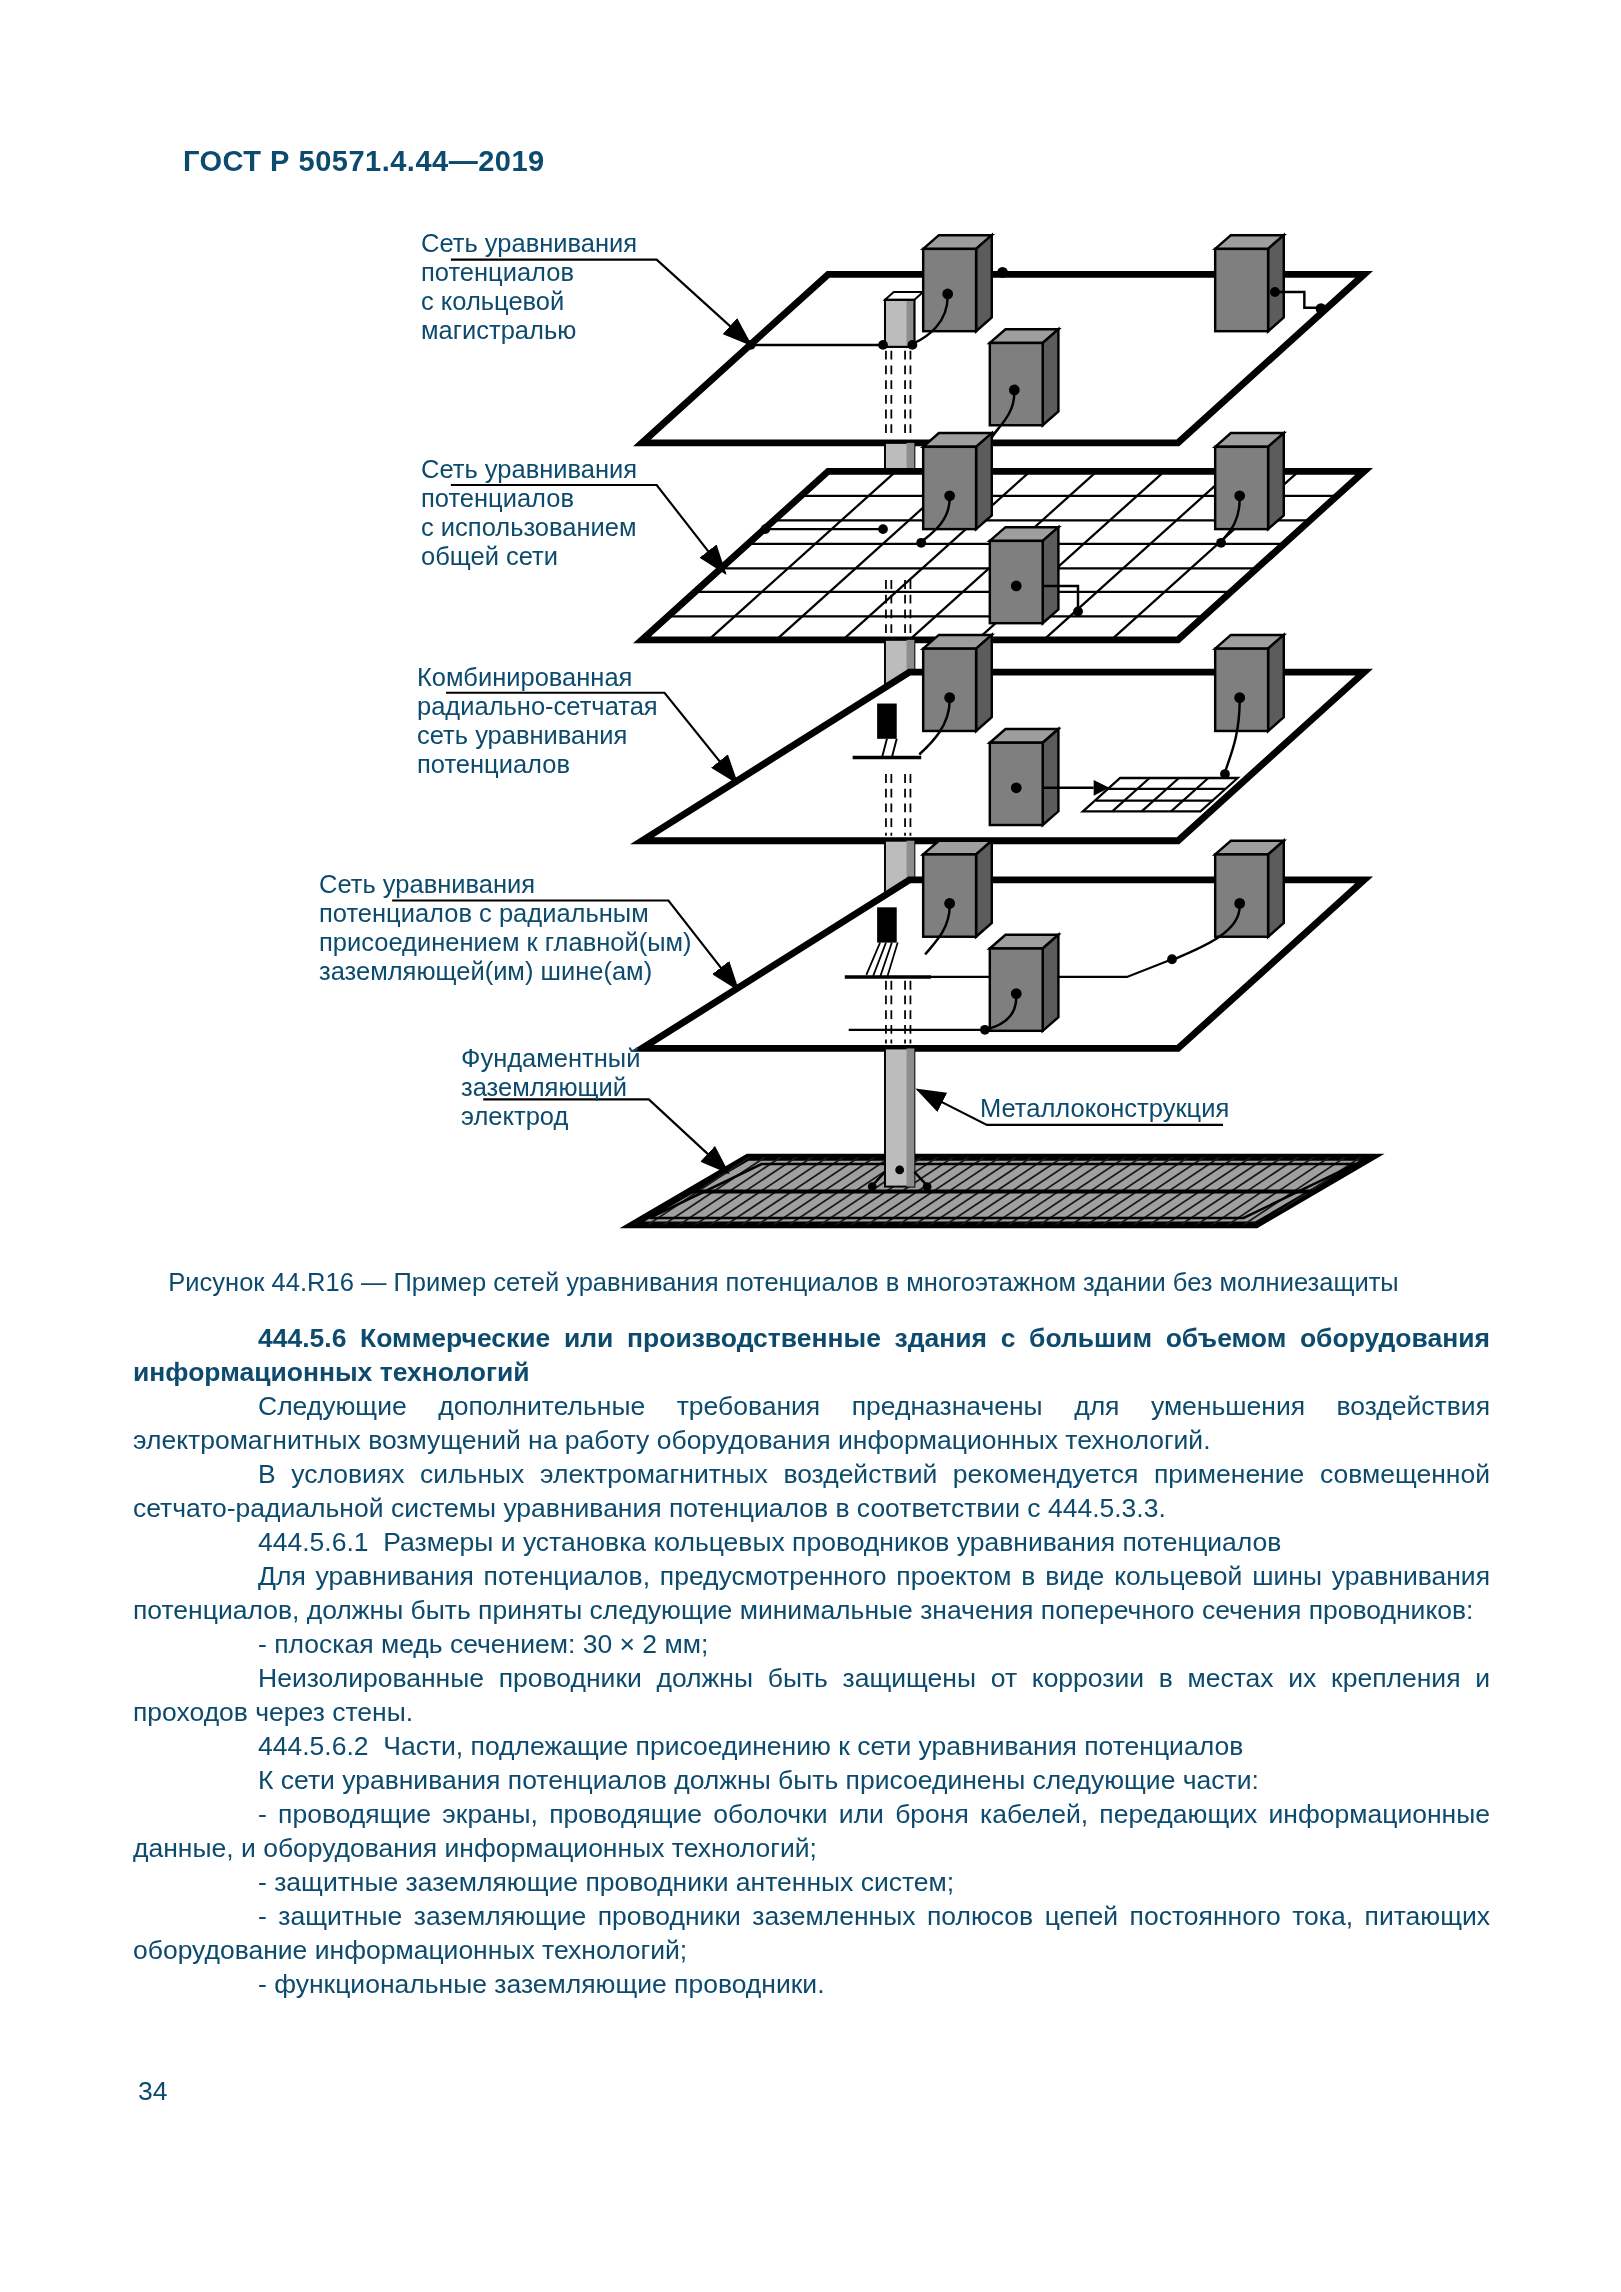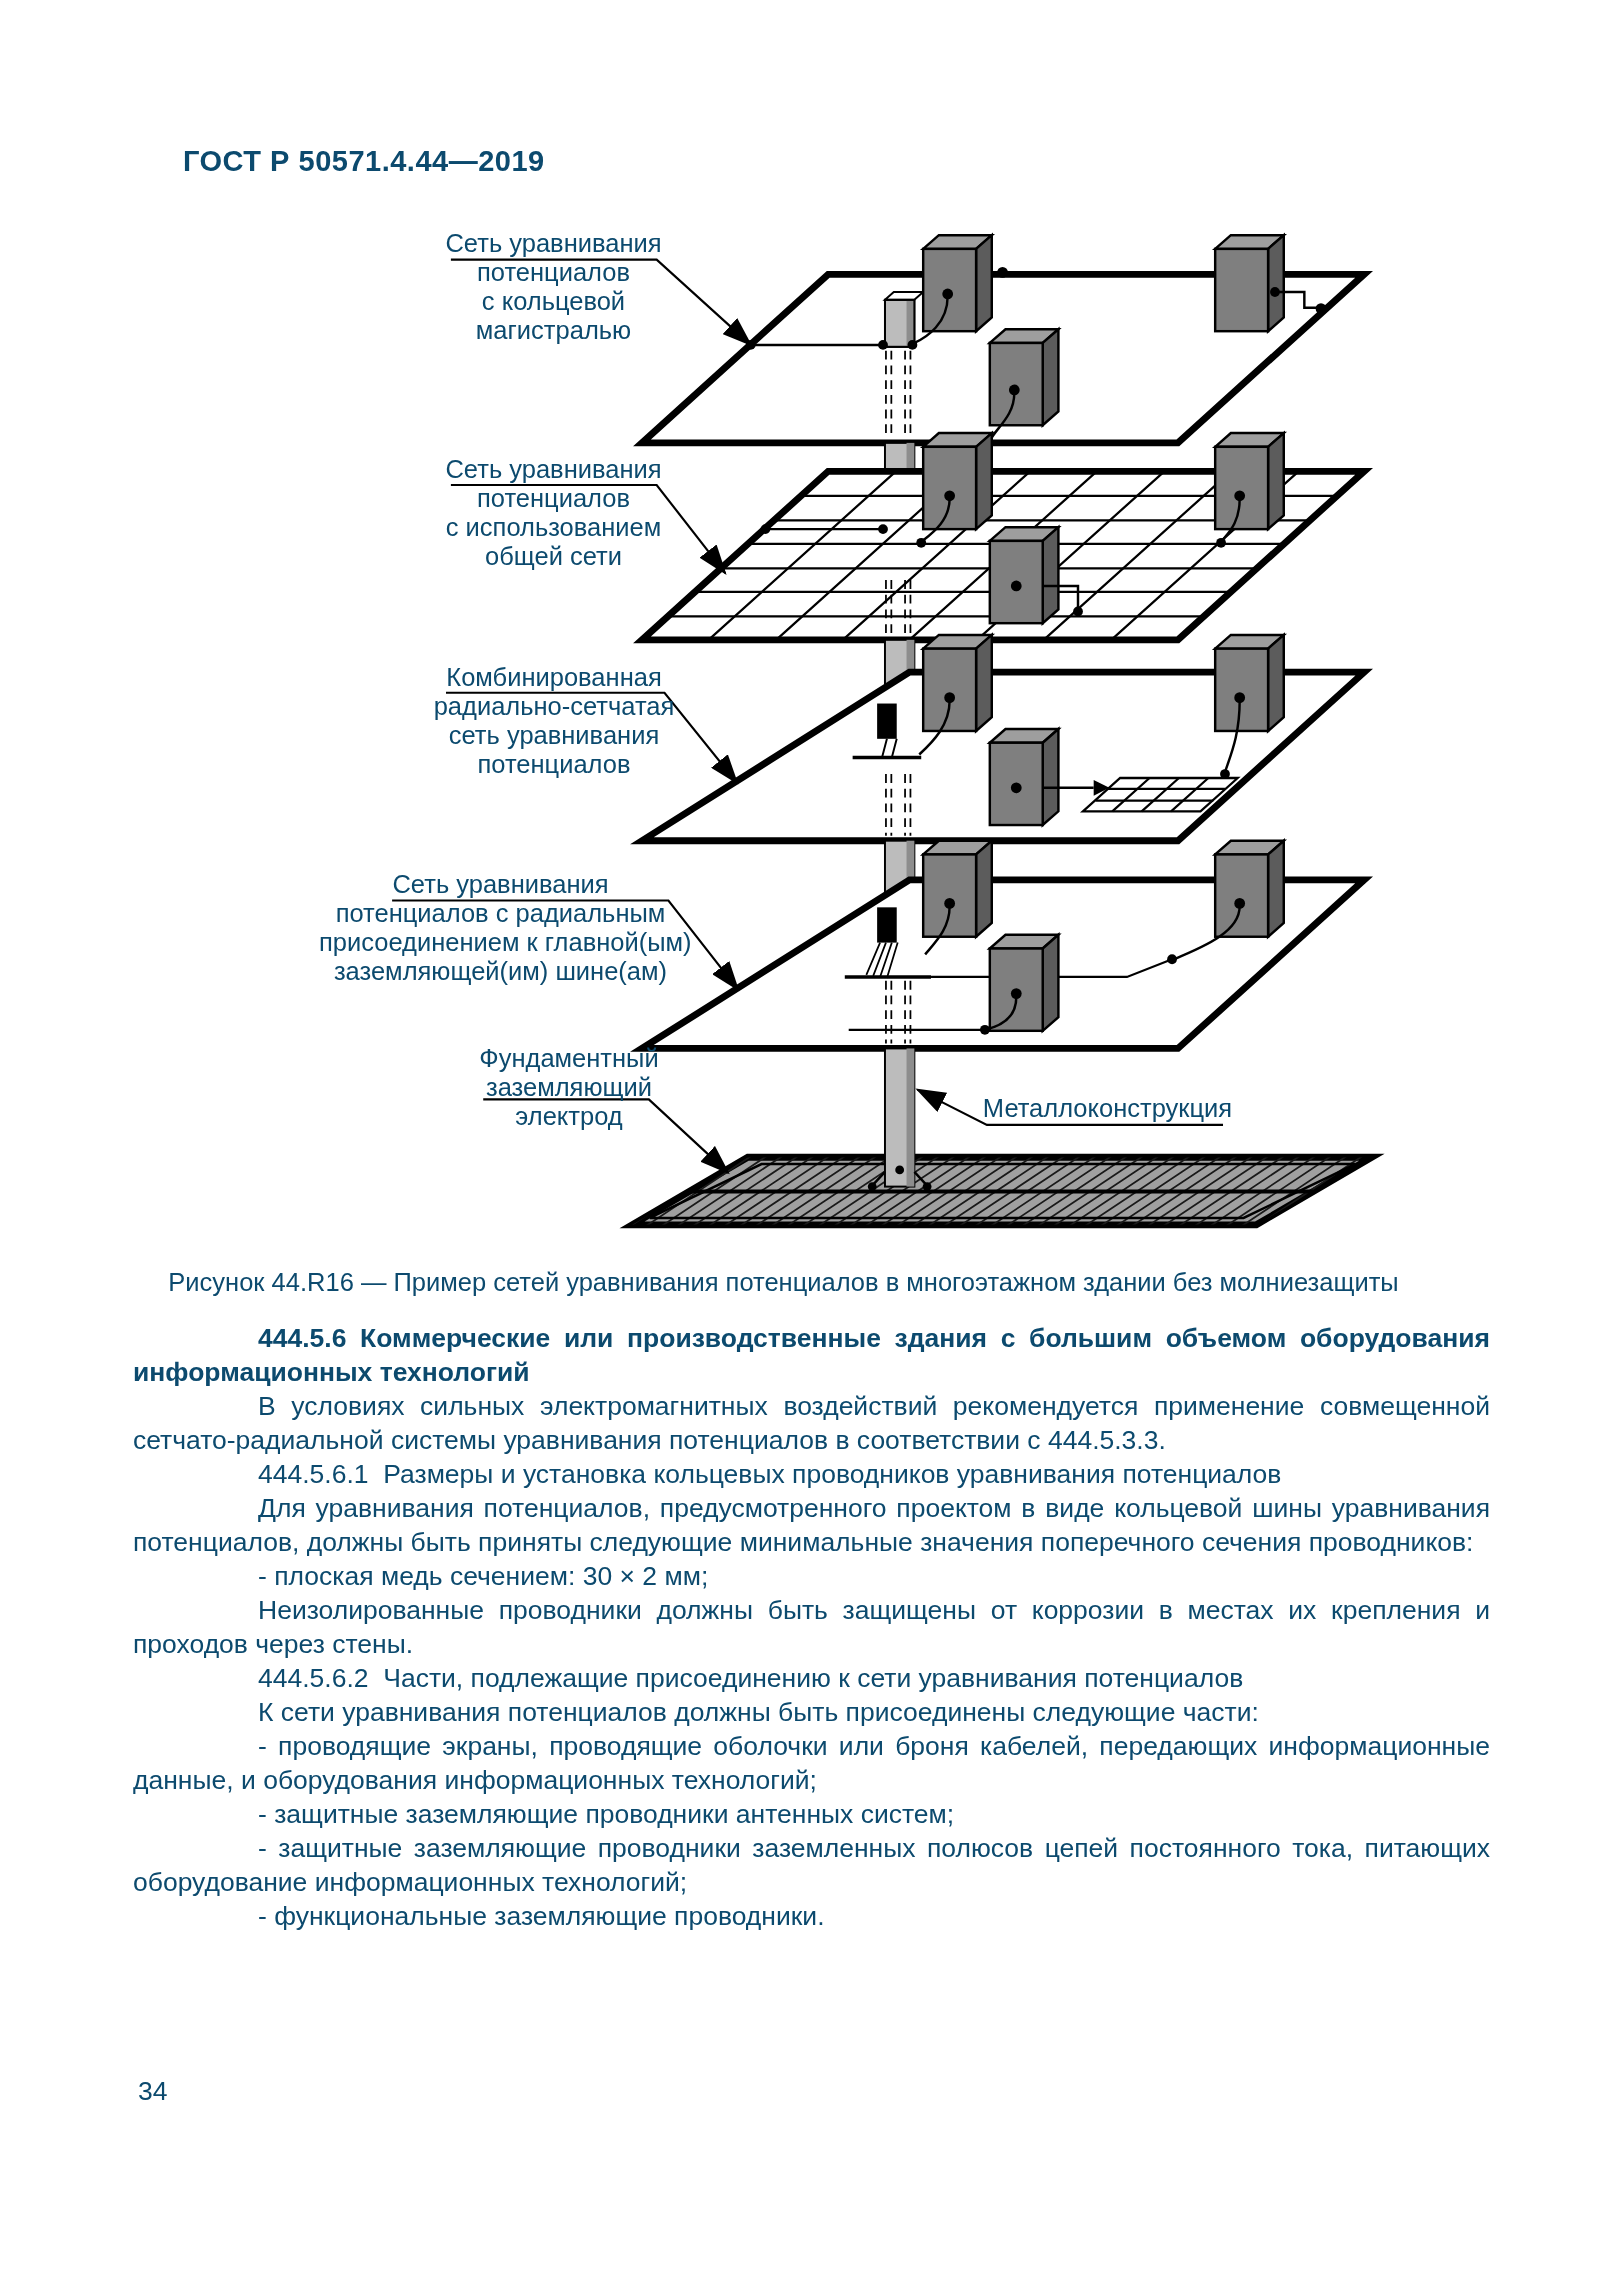--- a/index.html
+++ b/index.html
@@ -1,20 +1,20 @@
 <!DOCTYPE html>
 <html><head>
 <meta charset="utf-8">
 <style>
   html,body{margin:0;padding:0;background:#e8e8e8;}
   #page{position:relative;width:1621px;height:2293px;background:#ffffff;margin:0 auto;
         font-family:"Liberation Sans", sans-serif;color:#0c4a6e;overflow:hidden;}
   #doc-header{position:absolute;left:183px;top:145px;font-size:29px;font-weight:bold;letter-spacing:0.5px;}
   #diagram-svg{position:absolute;left:0;top:0;width:1621px;height:1313px;}
-  .dlabel{position:absolute;text-align:center;font-size:25.5px;line-height:29px;}
+  .dlabel{position:absolute;font-size:25.5px;line-height:29px;}
   .dlabel div{white-space:nowrap;}
   #fig-caption{position:absolute;left:0;top:1268px;width:1567px;text-align:center;font-size:25.5px;}
   #doc-body{position:absolute;left:133px;top:1321px;width:1357px;font-size:26.5px;line-height:34px;}
   #doc-body p{margin:0;text-indent:125px;text-align:justify;}
   #doc-body p.ph{font-weight:bold;}
   #page-number{position:absolute;left:138px;top:2076px;font-size:26.5px;}
 </style>
 </head>
 <body>
 
@@ -253,20 +253,21 @@
   </div>
 
   <div class="dlabel" style="left:980px;top:1094px;width:255px">
     <div>Металлоконструкция</div>
   </div>
 
   <div id="fig-caption">Рисунок 44.R16 — Пример сетей уравнивания потенциалов в многоэтажном здании без молниезащиты</div>
 
   <div id="doc-body">
     <p class="ph">444.5.6 Коммерческие или производственные здания с большим объемом оборудования информационных технологий</p>
+    <p>Следующие дополнительные требования предназначены для уменьшения воздействия электромагнитных возмущений на работу оборудования информационных технологий.</p>
     <p>В условиях сильных электромагнитных воздействий рекомендуется применение совмещенной сетчато-радиальной системы уравнивания потенциалов в соответствии с 444.5.3.3.</p>
     <p>444.5.6.1&nbsp; Размеры и установка кольцевых проводников уравнивания потенциалов</p>
     <p>Для уравнивания потенциалов, предусмотренного проектом в виде кольцевой шины уравнивания потенциалов, должны быть приняты следующие минимальные значения поперечного сечения проводников:</p>
     <p>- плоская медь сечением: 30 × 2 мм;</p>
     <p>Неизолированные проводники должны быть защищены от коррозии в местах их крепления и проходов через стены.</p>
     <p>444.5.6.2&nbsp; Части, подлежащие присоединению к сети уравнивания потенциалов</p>
     <p>К сети уравнивания потенциалов должны быть присоединены следующие части:</p>
     <p>- проводящие экраны, проводящие оболочки или броня кабелей, передающих информационные данные, и оборудования информационных технологий;</p>
     <p>- защитные заземляющие проводники антенных систем;</p>
     <p>- защитные заземляющие проводники заземленных полюсов цепей постоянного тока, питающих оборудование информационных технологий;</p>

